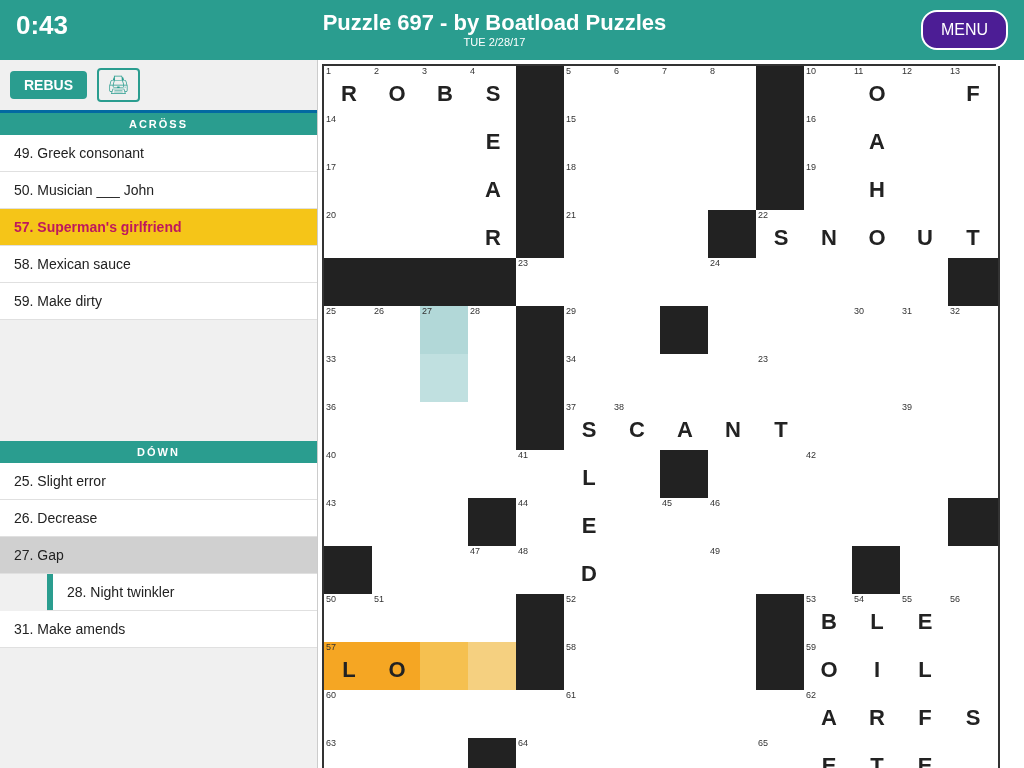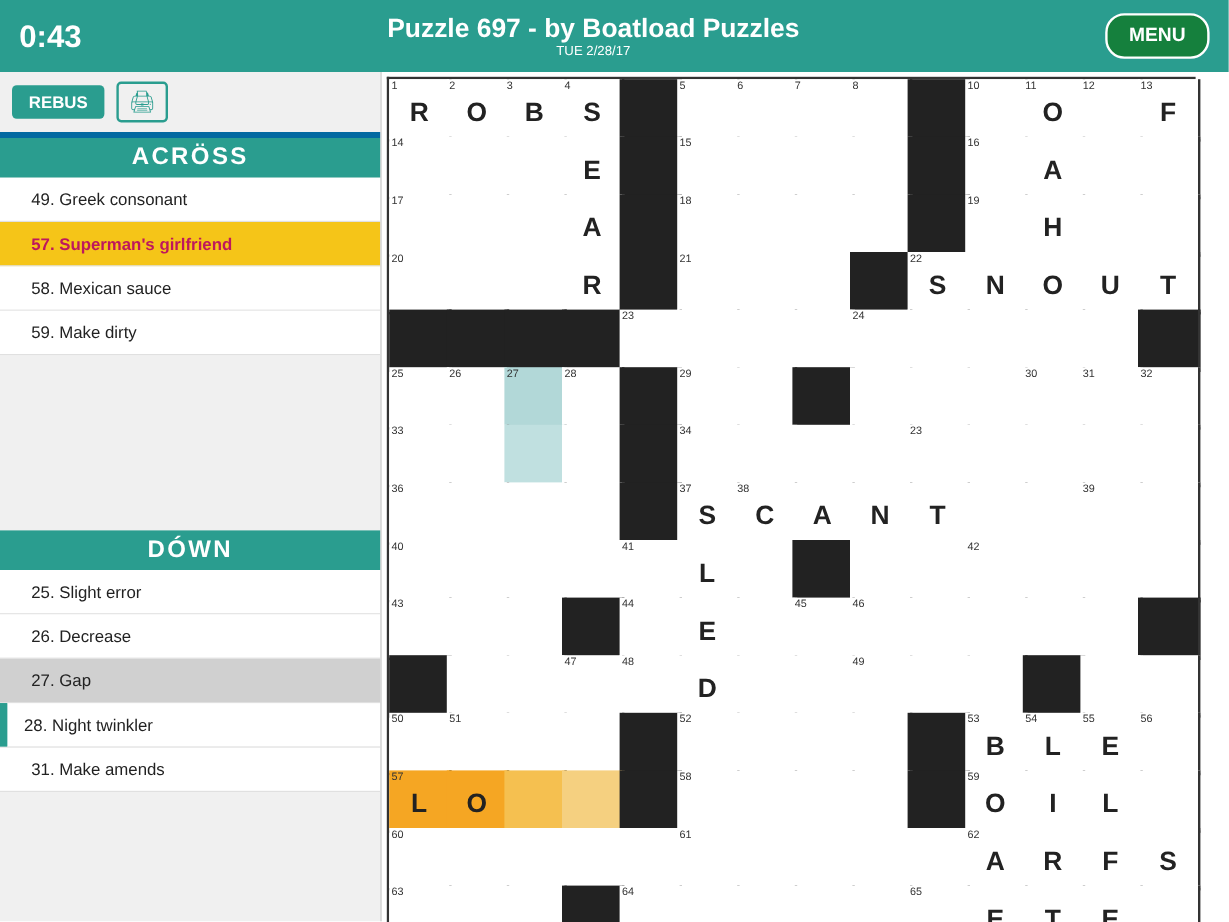--- a/index.html
+++ b/index.html
@@ -3,37 +3,36 @@
   <meta charset="utf-8">
   <style>
     * { box-sizing: border-box; margin: 0; padding: 0; }
     body { font-family: Arial, sans-serif; width: 1024px; height: 768px; overflow: hidden; background: #fff; }
 
     
     #header {
       background: #2a9d8f;
       color: white;
       display: flex;
-      align-items: center;
       justify-content: space-between;
-      padding: 24px 16px;
+      padding: 10px 16px;
       height: 60px;
     }
     #timer { font-size: 26px; font-weight: bold; color: white; }
     #title-block { text-align: center; }
     #puzzle-title { font-size: 22px; font-weight: bold; }
     #puzzle-date { font-size: 11px; }
     #menu-btn {
-      background: #15803d;
+      background: #4c1d95;
       color: white;
       border: 2px solid white;
       border-radius: 16px;
       padding: 8px 18px;
       font-size: 16px;
-      font-weight: bold;
+      font-weight: normal;
       cursor: pointer;
     }
 
     
     #main {
       display: flex;
       height: 708px;
     }
 
     
@@ -46,21 +45,21 @@
       overflow: hidden;
       border-right: 1px solid #ccc;
     }
 
     #toolbar {
       display: flex;
       align-items: center;
       gap: 10px;
       padding: 8px 10px;
       background: #f0f0f0;
-      border-bottom: 5px solid #0369a1;
+      border-bottom: 3px solid #0369a1;
     }
     #rebus-btn {
       background: #2a9d8f;
       color: white;
       border: none;
       border-radius: 4px;
       padding: 6px 14px;
       font-size: 14px;
       font-weight: bold;
       cursor: pointer;
@@ -73,29 +72,29 @@
       cursor: pointer;
       color: #2a9d8f;
       font-size: 18px;
     }
 
     .clue-section-header {
       background: #2a9d8f;
       color: white;
       text-align: center;
       font-weight: bold;
-      font-size: 20px;
+      font-size: 11px;
       letter-spacing: 2px;
       padding: 5px 0;
     }
 
     .clue-list { overflow-y: auto; flex: 1; }
 
     .clue-item {
-      padding: 10px 26px;
+      padding: 10px 14px;
       font-size: 14px;
       color: #222;
       border-bottom: 1px solid #e0e0e0;
       cursor: pointer;
       background: white;
     }
     .clue-item.active { background: #f5c518; font-weight: bold; color: #be185d; }
     .clue-item.highlighted { background: #d0d0d0; }
 
     
@@ -143,20 +142,21 @@
 
     .cell-letter {
       font-size: 22px;
       font-weight: bold;
       margin-top: 6px;
     }
 
     
     .clue-item.has-indicator {
       position: relative;
+      margin-left: 47px;
     }
     .clue-item.has-indicator::before {
       content: '';
       position: absolute;
       left: 0;
       top: 0;
       bottom: 0;
       width: 6px;
       background: #2a9d8f;
     }
@@ -179,20 +179,21 @@
     <div id="toolbar">
       <button id="rebus-btn">REBUS</button>
       <button id="print-btn">
         <span>🖨</span>
       </button>
     </div>
 
     <div class="clue-section-header">ACRÖSS</div>
     <div class="clue-list" id="across-clues">
     <div class="clue-item">49. Greek consonant</div>
+        <div class="clue-item">50. Musician ___ John</div>
         <div class="clue-item active">57. Superman's girlfriend</div>
         <div class="clue-item">58. Mexican sauce</div>
         <div class="clue-item">59. Make dirty</div>
       </div>
 
     <div class="clue-section-header">DÓWN</div>
     <div class="clue-list" id="down-clues">
     <div class="clue-item">25. Slight error</div>
         <div class="clue-item">26. Decrease</div>
         <div class="clue-item highlighted">27. Gap</div>

